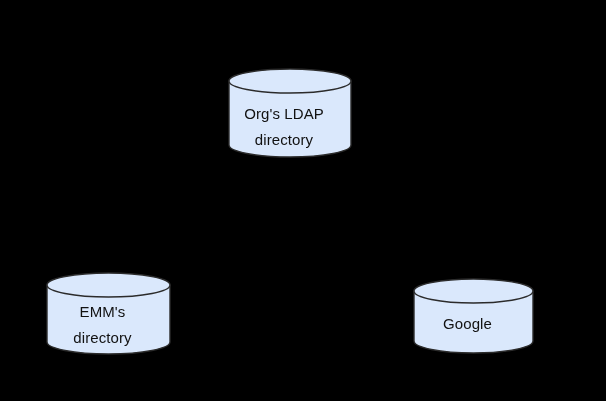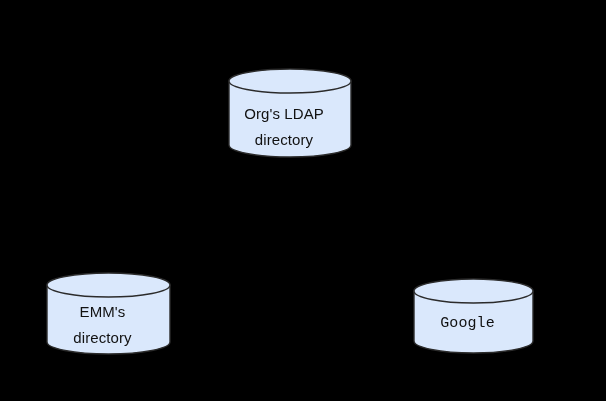--- a/index.html
+++ b/index.html
@@ -65,21 +65,20 @@
   }
   #cyl-emm .cyl-label {
     top: 27px;
   }
   
   #cyl-google {
     left: 413px;
     top: 278px;
     width: 121px;
     height: 76px;
-    font-family: Liberation Mono, monospace;
   }
   #cyl-google .cyl-label {
     top: 33px;
   }
 </style>
 </head>
 <body>
 
 <div id="canvas">
 

